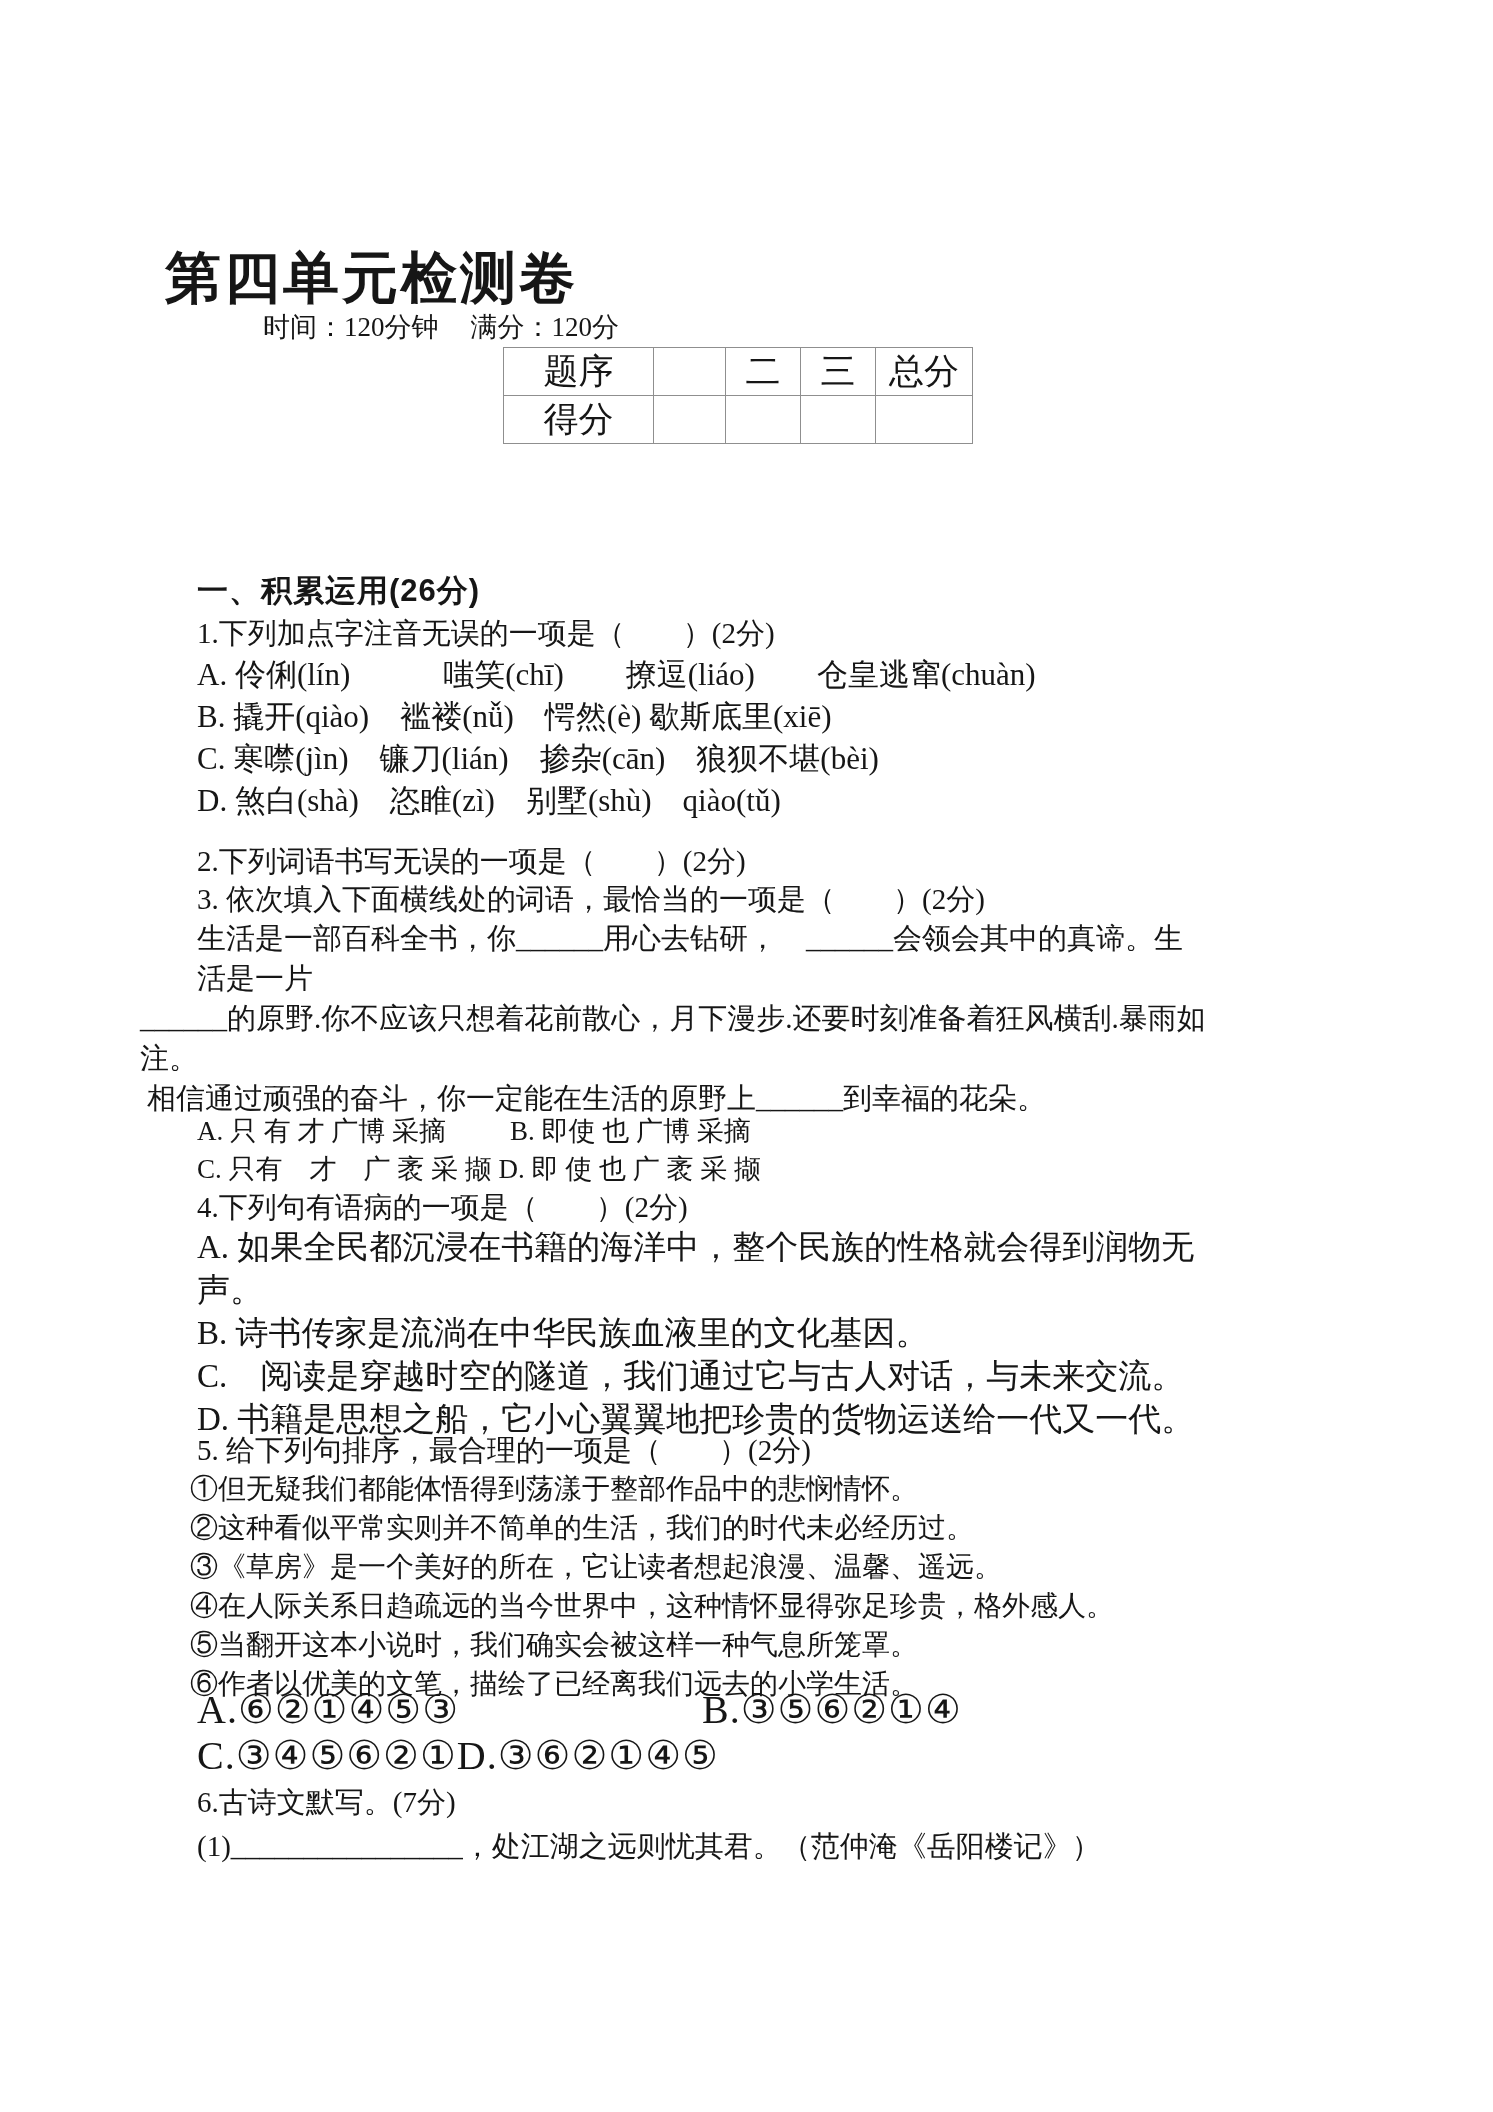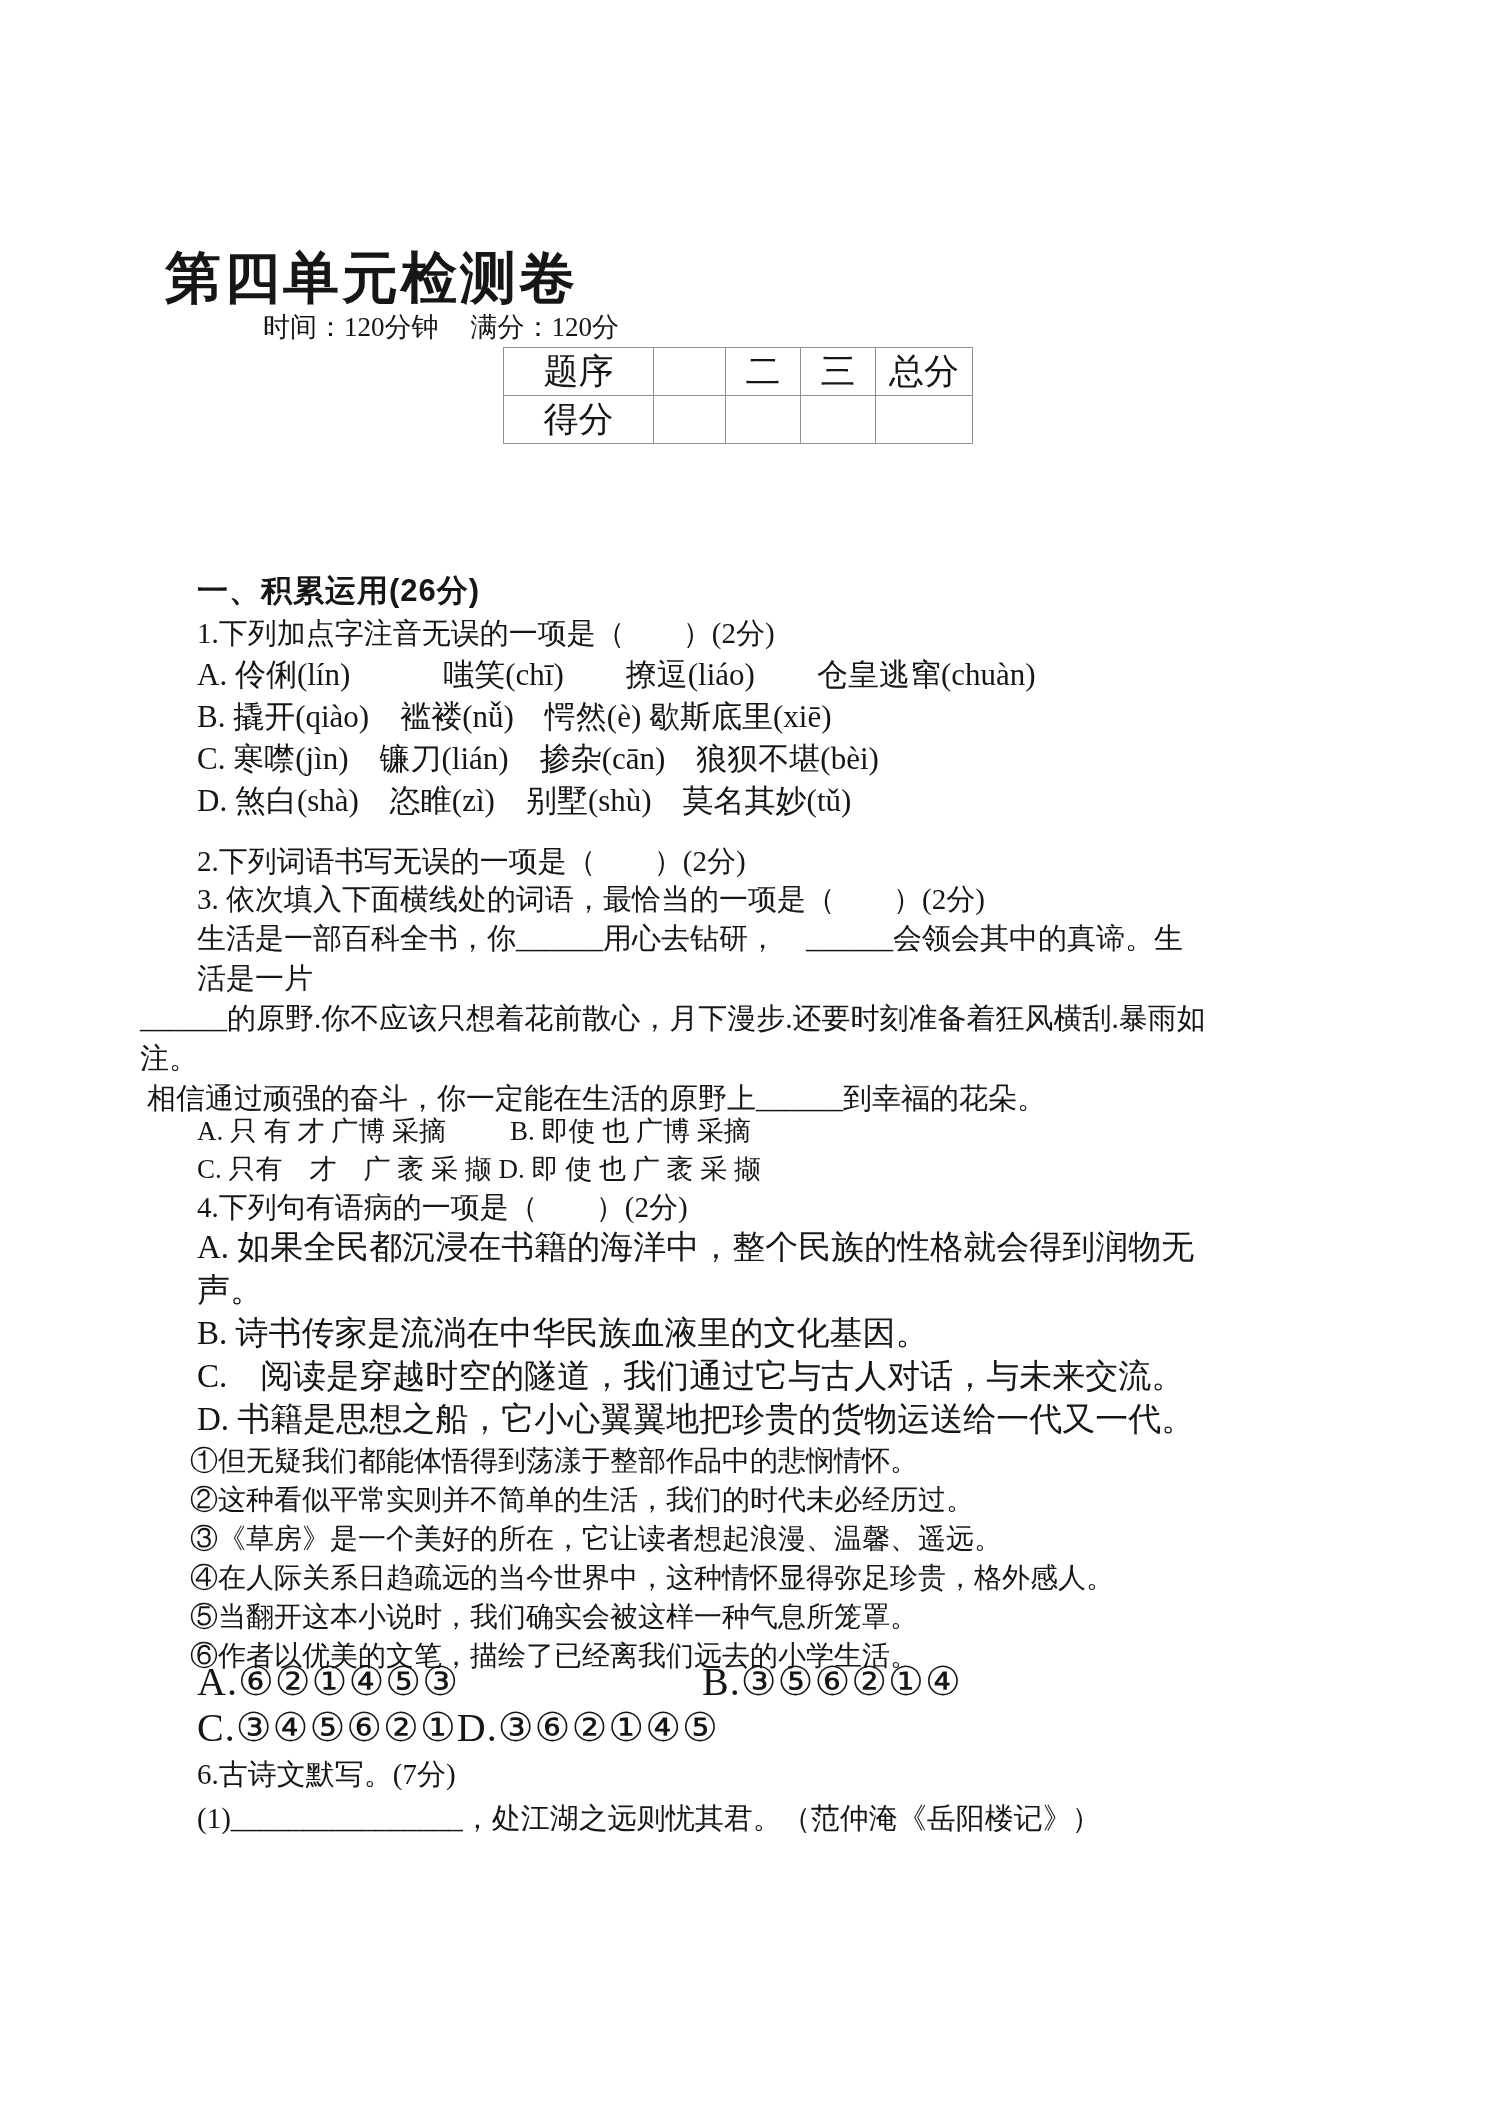--- a/index.html
+++ b/index.html
@@ -110,21 +110,21 @@
     </tbody>
   </table>
 
   <h2 class="section-heading">一、积累运用(26分)</h2>
 
   <div class="stem q1-stem">1.下列加点字注音无误的一项是（　　）(2分)</div>
   <div class="q1-opts">
     <div>A. 伶俐(lín)　　　嗤笑(chī)　　撩逗(liáo)　　仓皇逃窜(chuàn)</div>
     <div>B. 撬开(qiào)　褴褛(nǚ)　愕然(è) 歇斯底里(xiē)</div>
     <div>C. 寒噤(jìn)　镰刀(lián)　掺杂(cān)　狼狈不堪(bèi)</div>
-    <div>D. 煞白(shà)　恣睢(zì)　别墅(shù)　莫名其妙(tǔ)</div>
+    <div>D. 煞白(shà)　恣睢(zì)　别墅(shù)　qiào(tǔ)</div>
   </div>
 
   <div class="stem q2-stem">2.下列词语书写无误的一项是（　　）(2分)</div>
 
   <div class="stem q3-stem">3. 依次填入下面横线处的词语，最恰当的一项是（　　）(2分)</div>
   <div class="q3-para">
     <div>生活是一部百科全书，你______用心去钻研，　______会领会其中的真谛。生活是一片</div>
     <div class="q3-para-l2">______的原野.你不应该只想着花前散心，月下漫步.还要时刻准备着狂风横刮.暴雨如注。</div>
     <div class="q3-para-l3">相信通过顽强的奋斗，你一定能在生活的原野上______到幸福的花朵。</div>
   </div>
@@ -134,20 +134,21 @@
   <div class="q3-optline2">C. 只有　才　广 袤 采 撷 D. 即 使 也 广 袤 采 撷</div>
 
   <div class="stem q4-stem">4.下列句有语病的一项是（　　）(2分)</div>
   <div class="q4-opts">
     <div>A. 如果全民都沉浸在书籍的海洋中，整个民族的性格就会得到润物无声。</div>
     <div>B. 诗书传家是流淌在中华民族血液里的文化基因。</div>
     <div>C.　阅读是穿越时空的隧道，我们通过它与古人对话，与未来交流。</div>
     <div>D. 书籍是思想之船，它小心翼翼地把珍贵的货物运送给一代又一代。</div>
   </div>
 
+  <div class="stem q5-stem">5. 给下列句排序，最合理的一项是（　　）(2分)</div>
   <div class="q5-sents">
     <div>①但无疑我们都能体悟得到荡漾于整部作品中的悲悯情怀。</div>
     <div>②这种看似平常实则并不简单的生活，我们的时代未必经历过。</div>
     <div>③《草房》是一个美好的所在，它让读者想起浪漫、温馨、遥远。</div>
     <div>④在人际关系日趋疏远的当今世界中，这种情怀显得弥足珍贵，格外感人。</div>
     <div>⑤当翻开这本小说时，我们确实会被这样一种气息所笼罩。</div>
     <div>⑥作者以优美的文笔，描绘了已经离我们远去的小学生活。</div>
   </div>
   <div class="ans-line ans-line1">
     <span class="ans-a">A.⑥②①④⑤③</span><span>B.③⑤⑥②①④</span>

